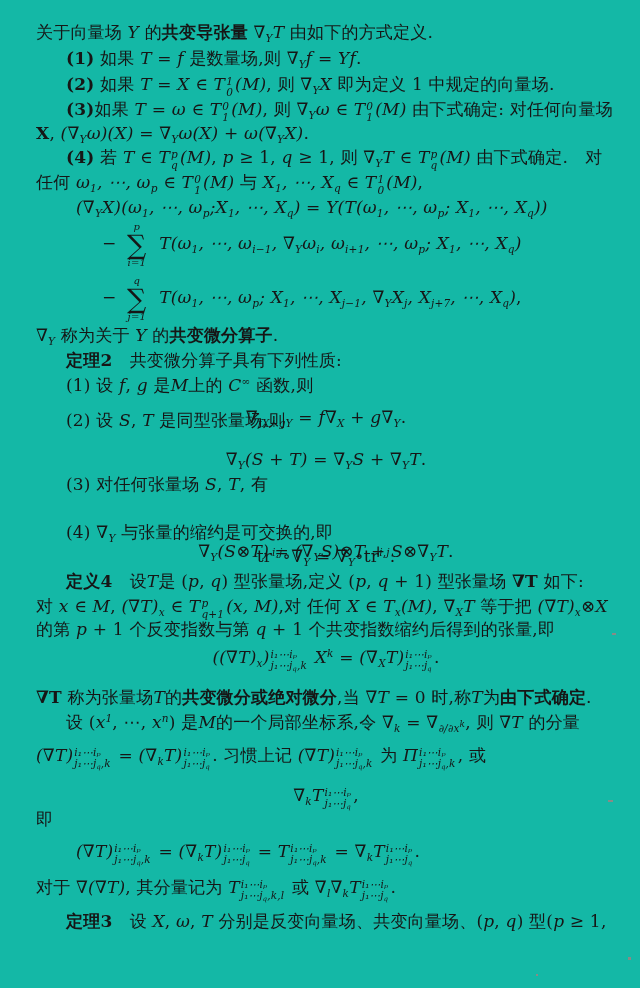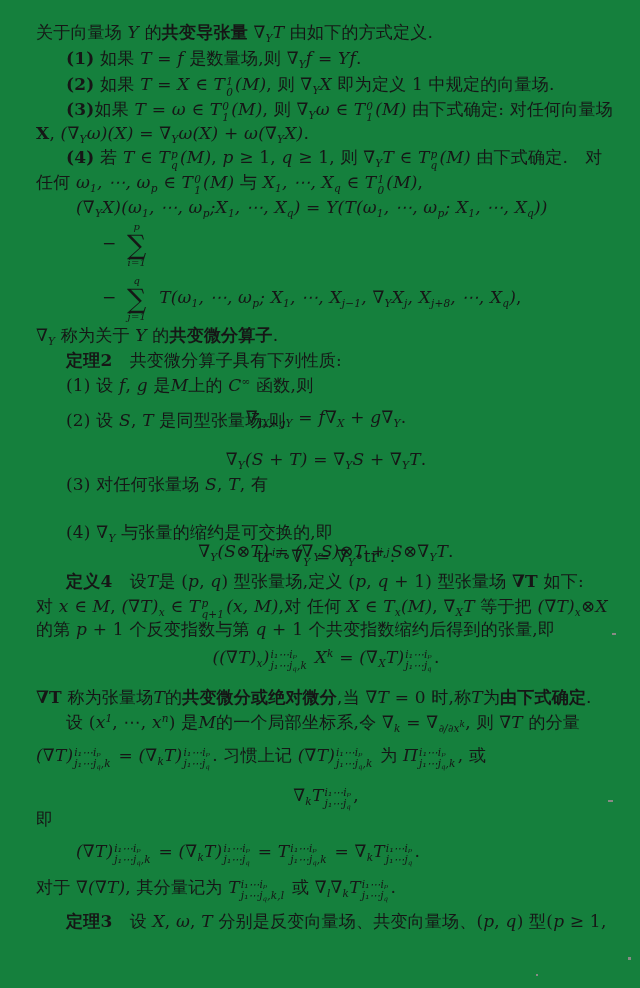--- a/index.html
+++ b/index.html
@@ -1,20 +1,20 @@
 <!DOCTYPE html>
 <html><head>
 <meta charset="utf-8">
 <style>
   html,body { margin:0; padding:0; background:#e8e8e6; }
   #page {
     position:relative;
     width:640px; height:988px;
     margin:0 auto;
-    background:#15803d;
+    background:#14b8a6;
     color:#161616;
     font-family:"DejaVu Serif","Liberation Serif",serif;
     font-size:17px;
     overflow:hidden;
   }
   .line {
     position:absolute;
     left:36px; right:24px;
     line-height:26px;
     white-space:nowrap;
@@ -71,26 +71,26 @@
       <div class="line indent" style="top: 71px;"><b>(2)</b> 如果 <i>T = X ∈ T<span class="ss"><span class="ss-t">1</span><span class="ss-b">0</span></span>(M)</i>, 则 <i>∇<sub>Y</sub>X</i> 即为定义 1 中规定的向量场.</div>
       <div class="line indent" style="top: 96px;"><b>(3)</b>如果 <i>T = ω ∈ T<span class="ss"><span class="ss-t">0</span><span class="ss-b">1</span></span>(M)</i>, 则 <i>∇<sub>Y</sub>ω ∈ T<span class="ss"><span class="ss-t">0</span><span class="ss-b">1</span></span>(M)</i> 由下式确定: 对任何向量场</div>
       <div class="line " style="top: 120px;"><b>X</b>, <i>(∇<sub>Y</sub>ω)(X) = ∇<sub>Y</sub>ω(X) + ω(∇<sub>Y</sub>X)</i>.</div>
       <div class="line indent" style="top: 144px;"><b>(4)</b> 若 <i>T ∈ T<span class="ss"><span class="ss-t">p</span><span class="ss-b">q</span></span>(M)</i>, <i>p</i> ≥ 1, <i>q</i> ≥ 1, 则 <i>∇<sub>Y</sub>T ∈ T<span class="ss"><span class="ss-t">p</span><span class="ss-b">q</span></span>(M)</i> 由下式确定.　对</div>
       <div class="line " style="top: 169px;">任何 <i>ω<sub>1</sub>, ⋯, ω<sub>p</sub> ∈ T<span class="ss"><span class="ss-t">0</span><span class="ss-b">1</span></span>(M)</i> 与 <i>X<sub>1</sub>, ⋯, X<sub>q</sub> ∈ T<span class="ss"><span class="ss-t">1</span><span class="ss-b">0</span></span>(M)</i>,</div>
       <div class="line disp" style="top: 194px;"><i>(∇<sub>Y</sub>X)(ω<sub>1</sub>, ⋯, ω<sub>p</sub>;X<sub>1</sub>, ⋯, X<sub>q</sub>) = Y(T(ω<sub>1</sub>, ⋯, ω<sub>p</sub>;  X<sub>1</sub>, ⋯, X<sub>q</sub>))</i></div>
       <div class="line sumline" style="top: 218px;">− <span class="sum">
           <span class="lim">p</span>
           <span class="sig">∑</span>
           <span class="lim">i=1</span>
-        </span> </div>
+        </span> <i>T(ω<sub>1</sub>, ⋯, ω<sub>i−1</sub>, ∇<sub>Y</sub>ω<sub>i</sub>, ω<sub>i+1</sub>, ⋯, ω<sub>p</sub>;  X<sub>1</sub>, ⋯, X<sub>q</sub>)</i></div>
       <div class="line sumline" style="top: 272px;">− <span class="sum">
           <span class="lim">q</span>
           <span class="sig">∑</span>
           <span class="lim">j=1</span>
-        </span> <i>T(ω<sub>1</sub>, ⋯, ω<sub>p</sub>;  X<sub>1</sub>, ⋯, X<sub>j−1</sub>, ∇<sub>Y</sub>X<sub>j</sub>, X<sub>j+8</sub>, ⋯, X<sub>q</sub>)</i>,</div>
+        </span> <i>T(ω<sub>1</sub>, ⋯, ω<sub>p</sub>;  X<sub>1</sub>, ⋯, X<sub>j−1</sub>, ∇<sub>Y</sub>X<sub>j</sub>, X<sub>j+7</sub>, ⋯, X<sub>q</sub>)</i>,</div>
       <div class="line " style="top: 322px;"><i>∇<sub>Y</sub></i> 称为关于 <i>Y</i> 的<b>共变微分算子</b>.</div>
       <div class="line indent" style="top: 347px;"><b>定理2</b>　共变微分算子具有下列性质:</div>
       <div class="line indent" style="top: 372px;">(1) 设 <i>f</i>, <i>g</i> 是<i>M</i>上的 <i>C</i><sup>∞</sup> 函数,则</div>
       <div class="line center" style="top: 404px;"><i>∇<sub>fX+gY</sub> = f∇<sub>X</sub> + g∇<sub>Y</sub></i>.</div>
       <div class="line indent" style="top: 407px;">(2) 设 <i>S</i>, <i>T</i> 是同型张量场,则</div>
       <div class="line center" style="top: 446px;"><i>∇<sub>Y</sub>(S + T) = ∇<sub>Y</sub>S + ∇<sub>Y</sub>T</i>.</div>
       <div class="line indent" style="top: 471px;">(3) 对任何张量场 <i>S</i>, <i>T</i>, 有</div>
       <div class="line center" style="top: 522px; margin-top: 16px;"><i>∇<sub>Y</sub>(S⊗T) = (∇<sub>Y</sub>S)⊗T + S⊗∇<sub>Y</sub>T</i>.</div>
       <div class="line indent" style="top: 519px;">(4) <i>∇<sub>Y</sub></i> 与张量的缩约是可交换的,即</div>
       <div class="line center" style="top: 543px;">tr<sup>i,j</sup>∘<i>∇<sub>Y</sub></i> = <i>∇<sub>Y</sub></i>∘tr<sup>i,j</sup>.</div>

